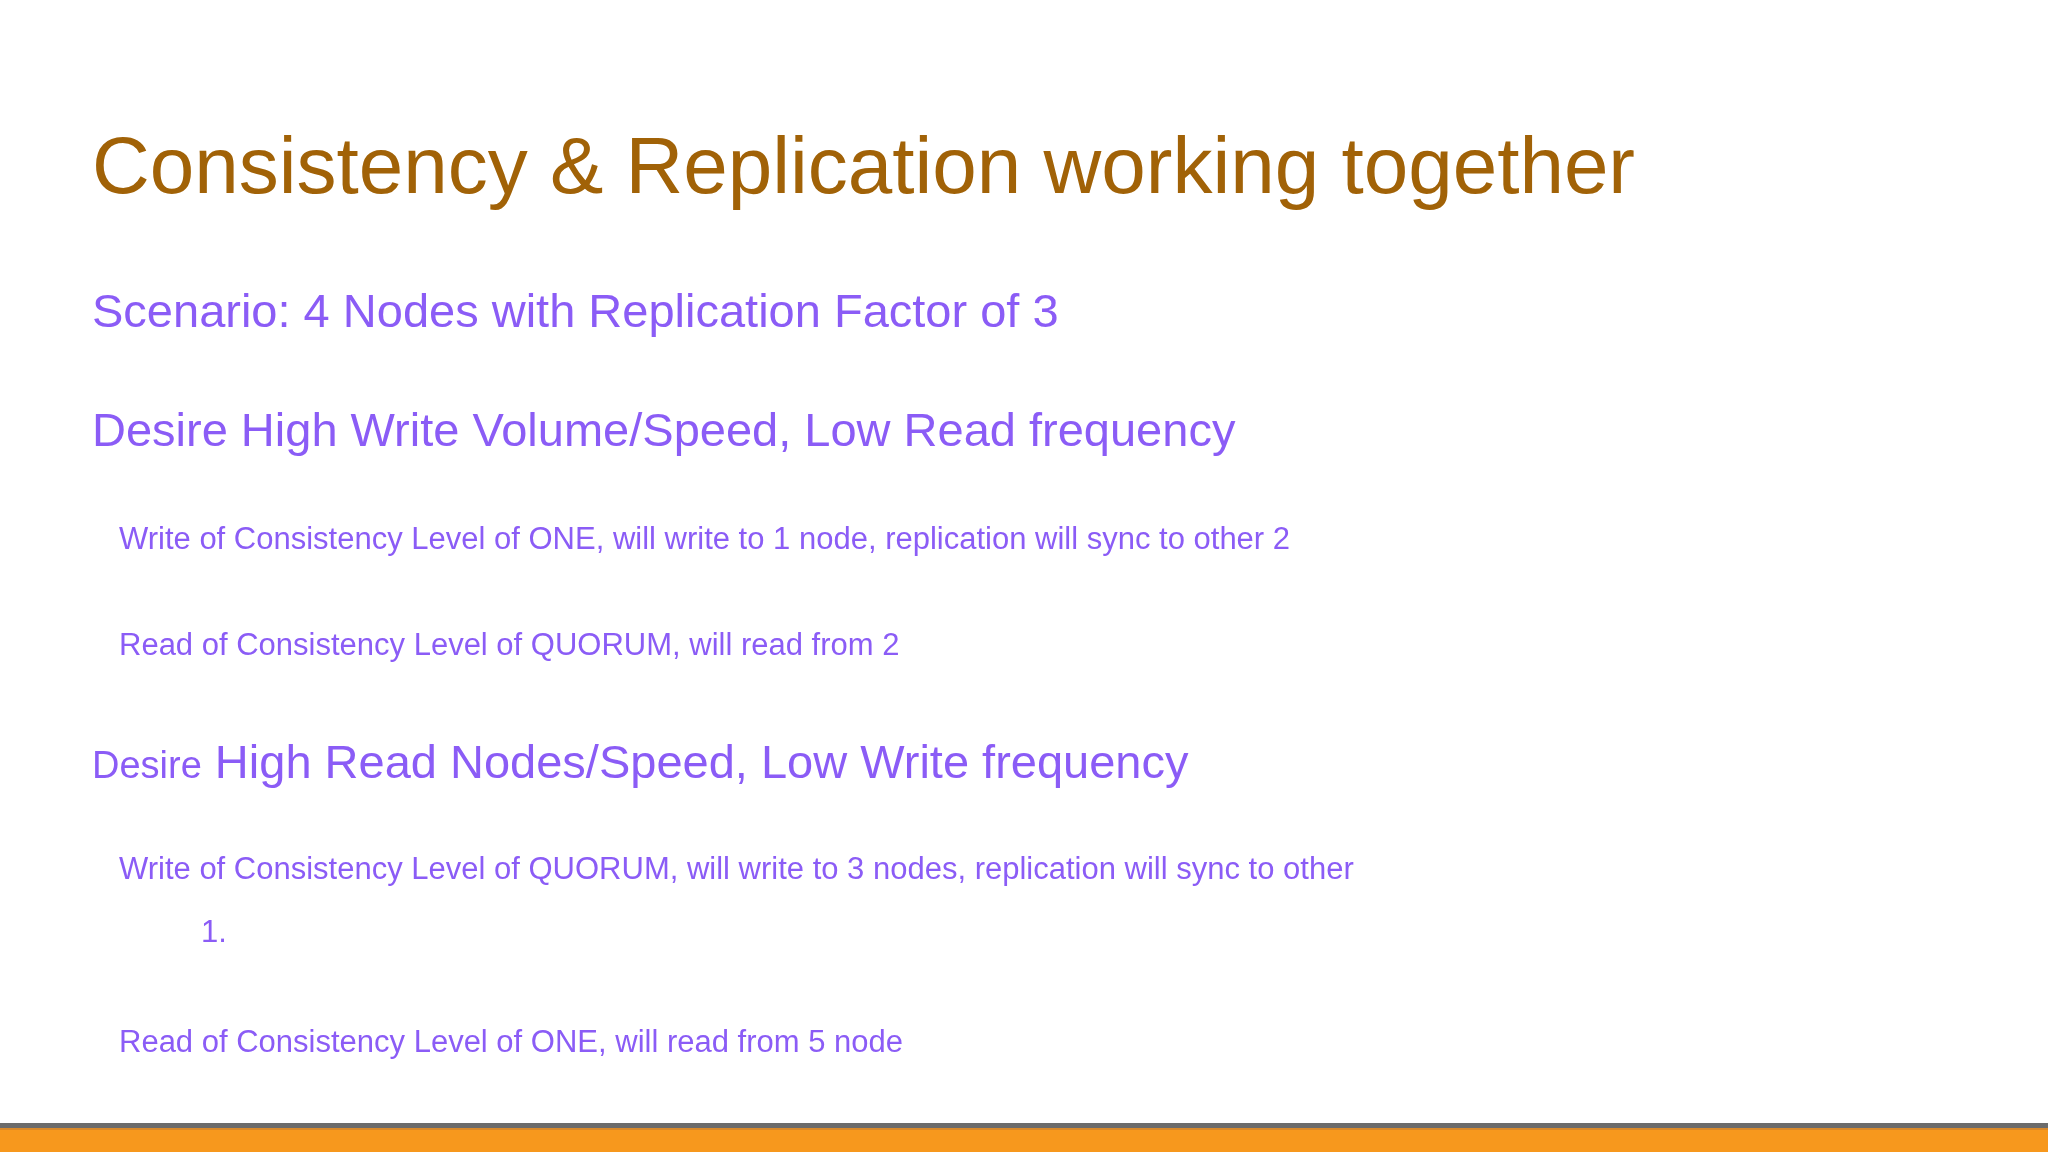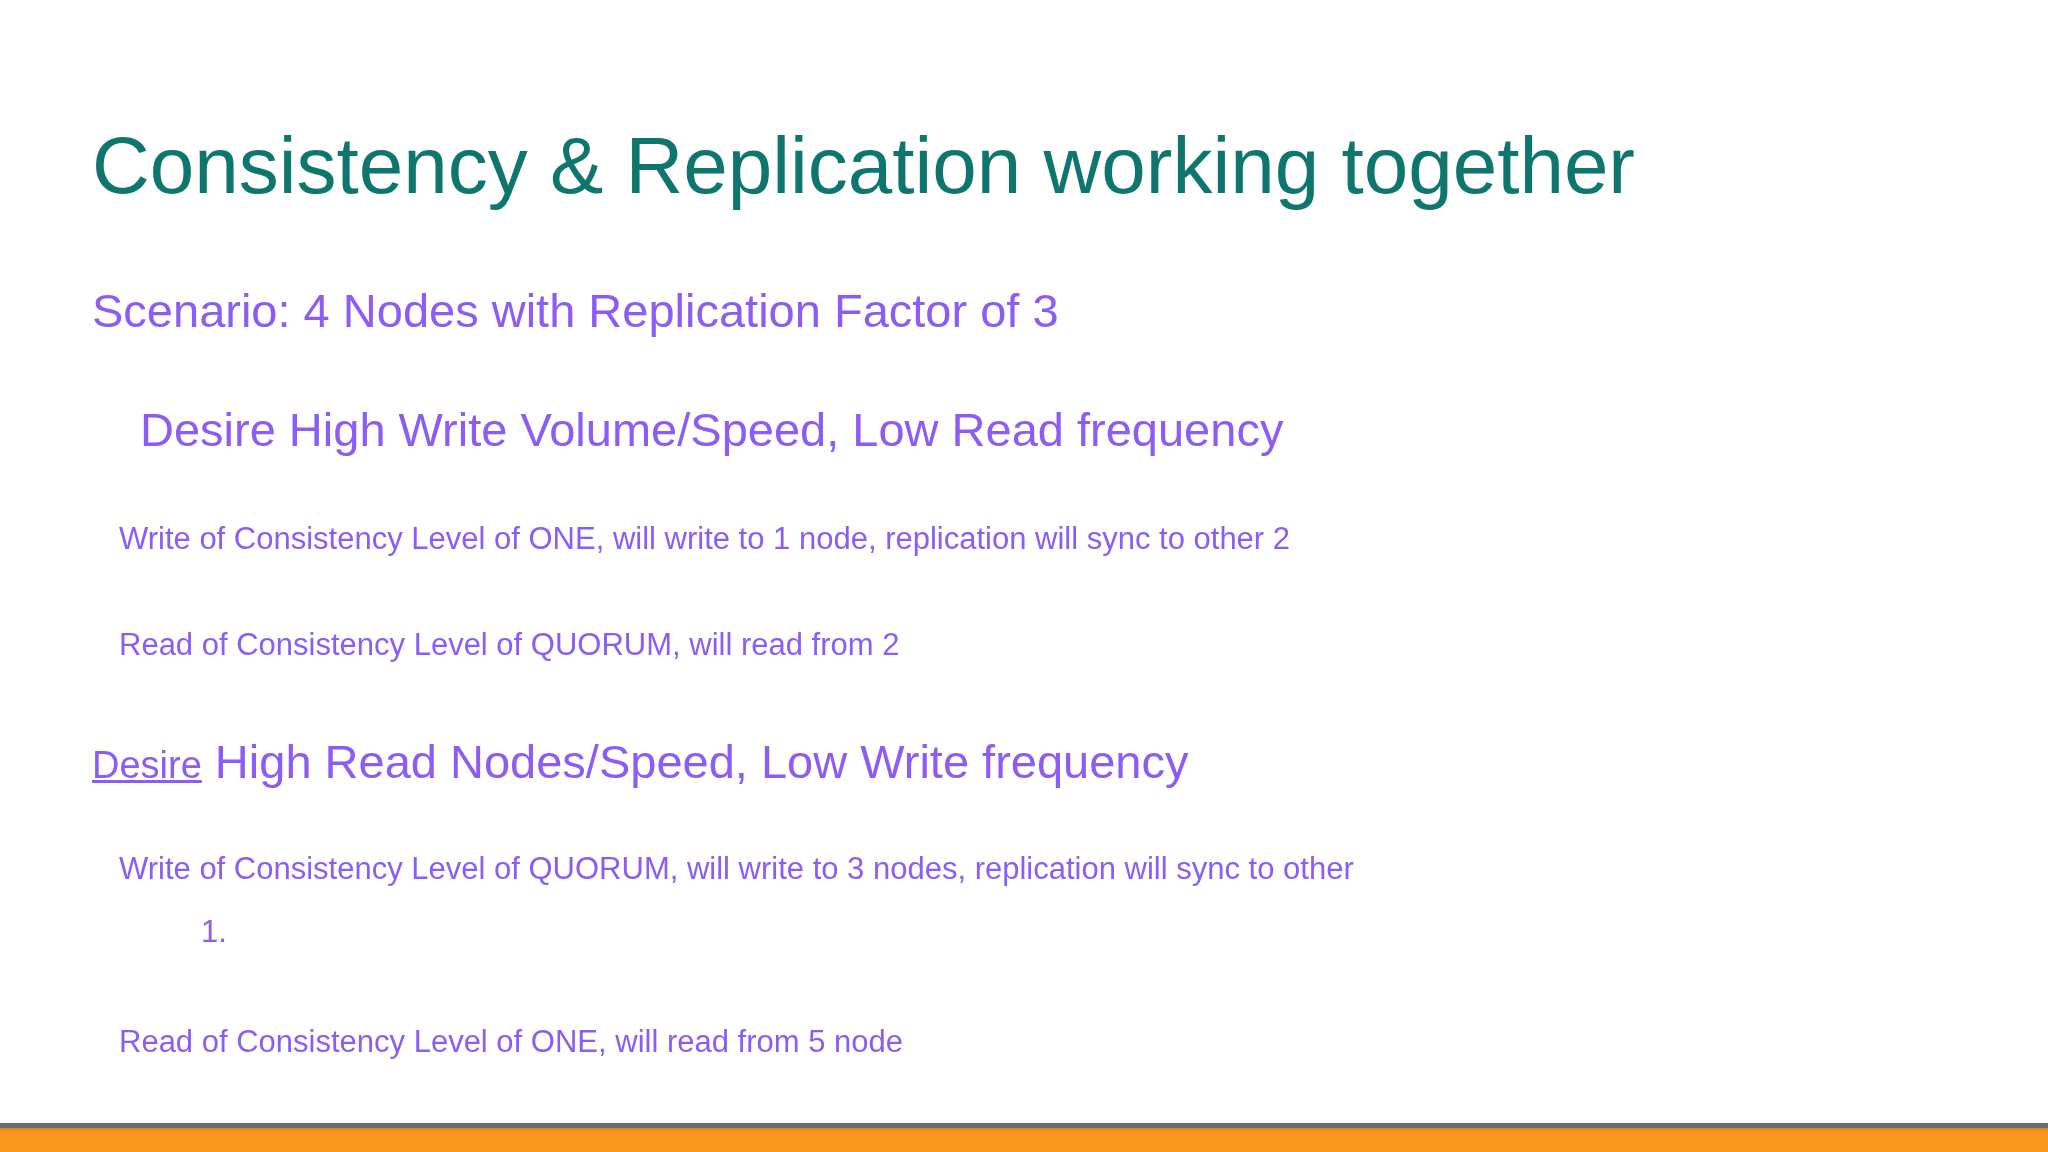--- a/index.html
+++ b/index.html
@@ -16,42 +16,42 @@
     font-family: "Liberation Sans", sans-serif;
   }
   .title {
     position: absolute;
     left: 92px;
     top: 124px;
     margin: 0;
     font-size: 80px;
     font-weight: 400;
     line-height: 1.05;
-    color: #0f766e;
+    color: #a16207;
     white-space: nowrap;
   }
   .para {
     position: absolute;
     margin: 0;
     font-weight: 400;
     color: #8b5cf6;
     white-space: nowrap;
     line-height: 1.2;
   }
   .lvl1 { left: 92px;  font-size: 47px; }
   .lvl2 { left: 119px; font-size: 31px; }
   .pos-scenario     { top: 283px; }
-  .pos-desire1      { top: 402px; margin-left: 48px; }
+  .pos-desire1      { top: 402px; }
   .pos-write1       { top: 520px; }
   .pos-read1        { top: 626px; }
   .pos-desire2      { top: 734px; }
   .pos-write2       { top: 850px; }
   .pos-write2-cont  { top: 913px; left: 201px; }
   .pos-read2        { top: 1023px; }
-  .small-prefix { font-size: 38px; text-decoration: underline; }
+  .small-prefix { font-size: 38px; }
   .footer-line {
     position: absolute;
     left: 0;
     top: 1123px;
     width: 2048px;
     height: 5px;
     background: #6b6b6b;
   }
   .footer-bar {
     position: absolute;

